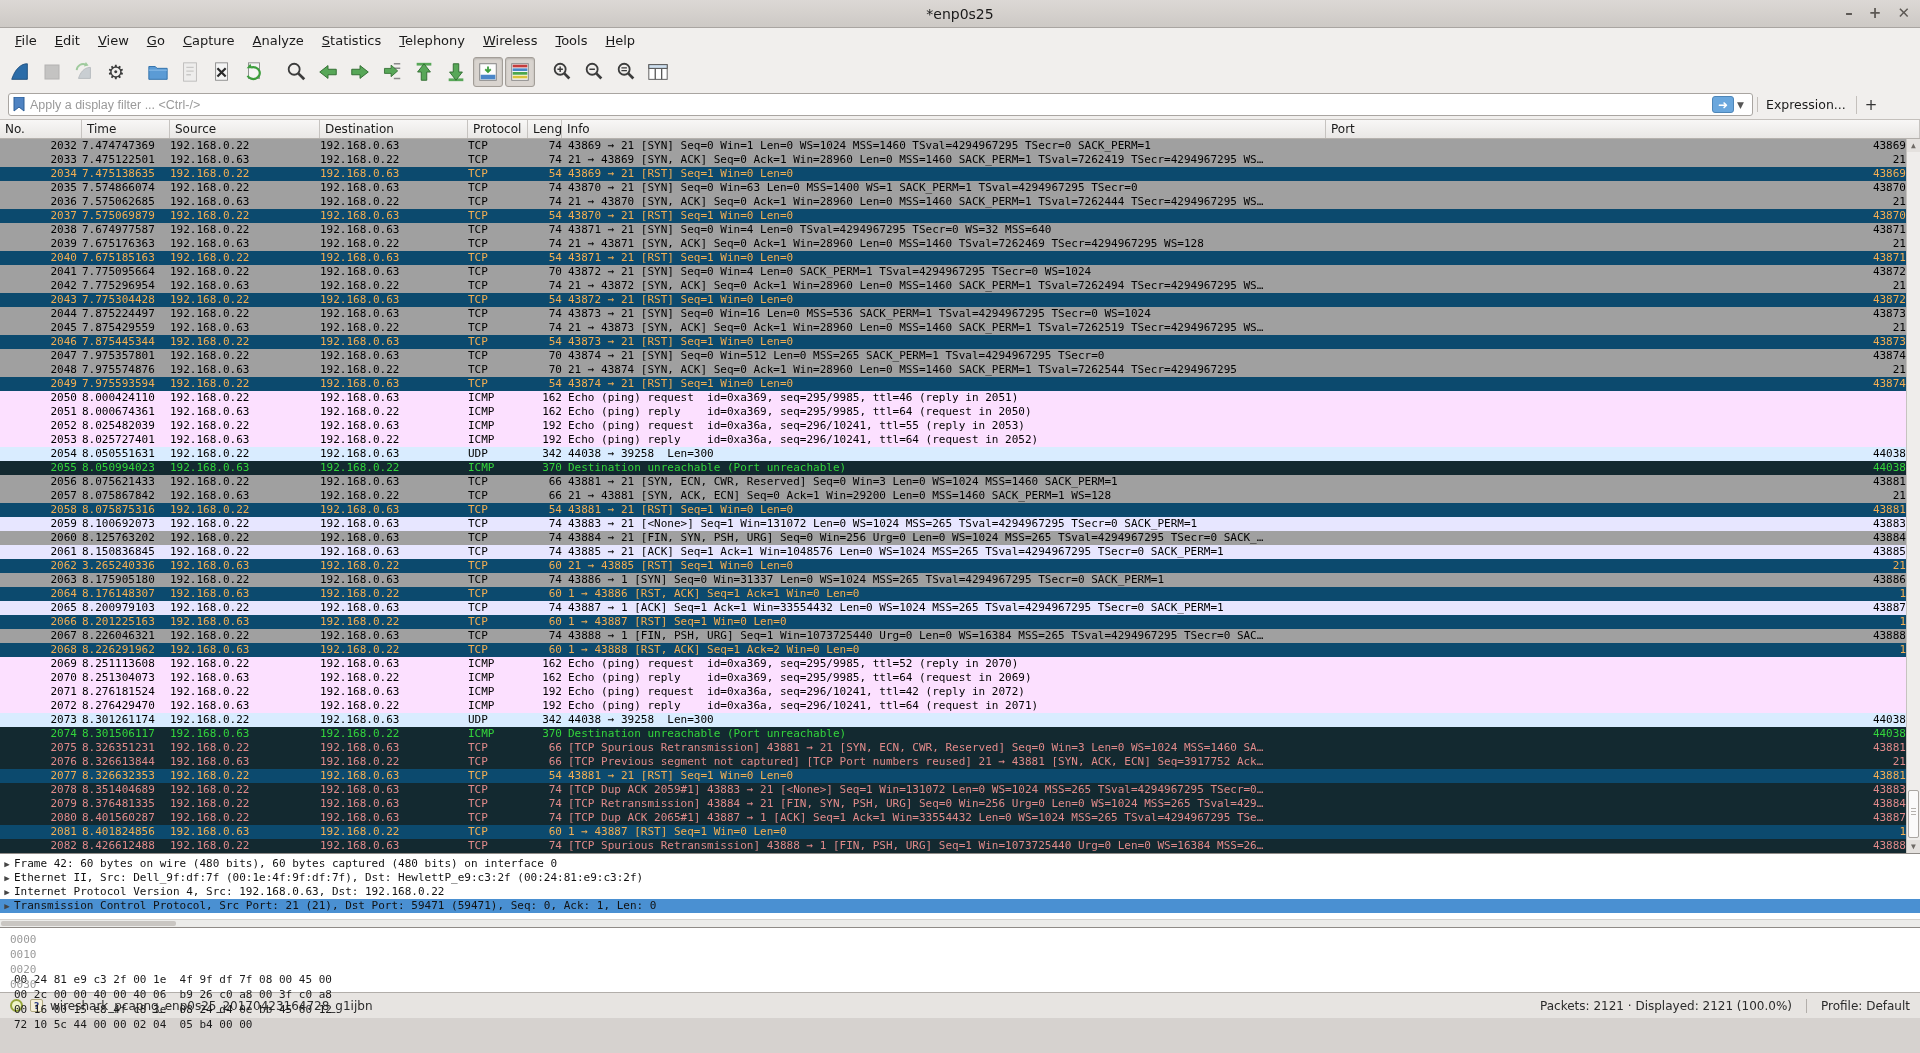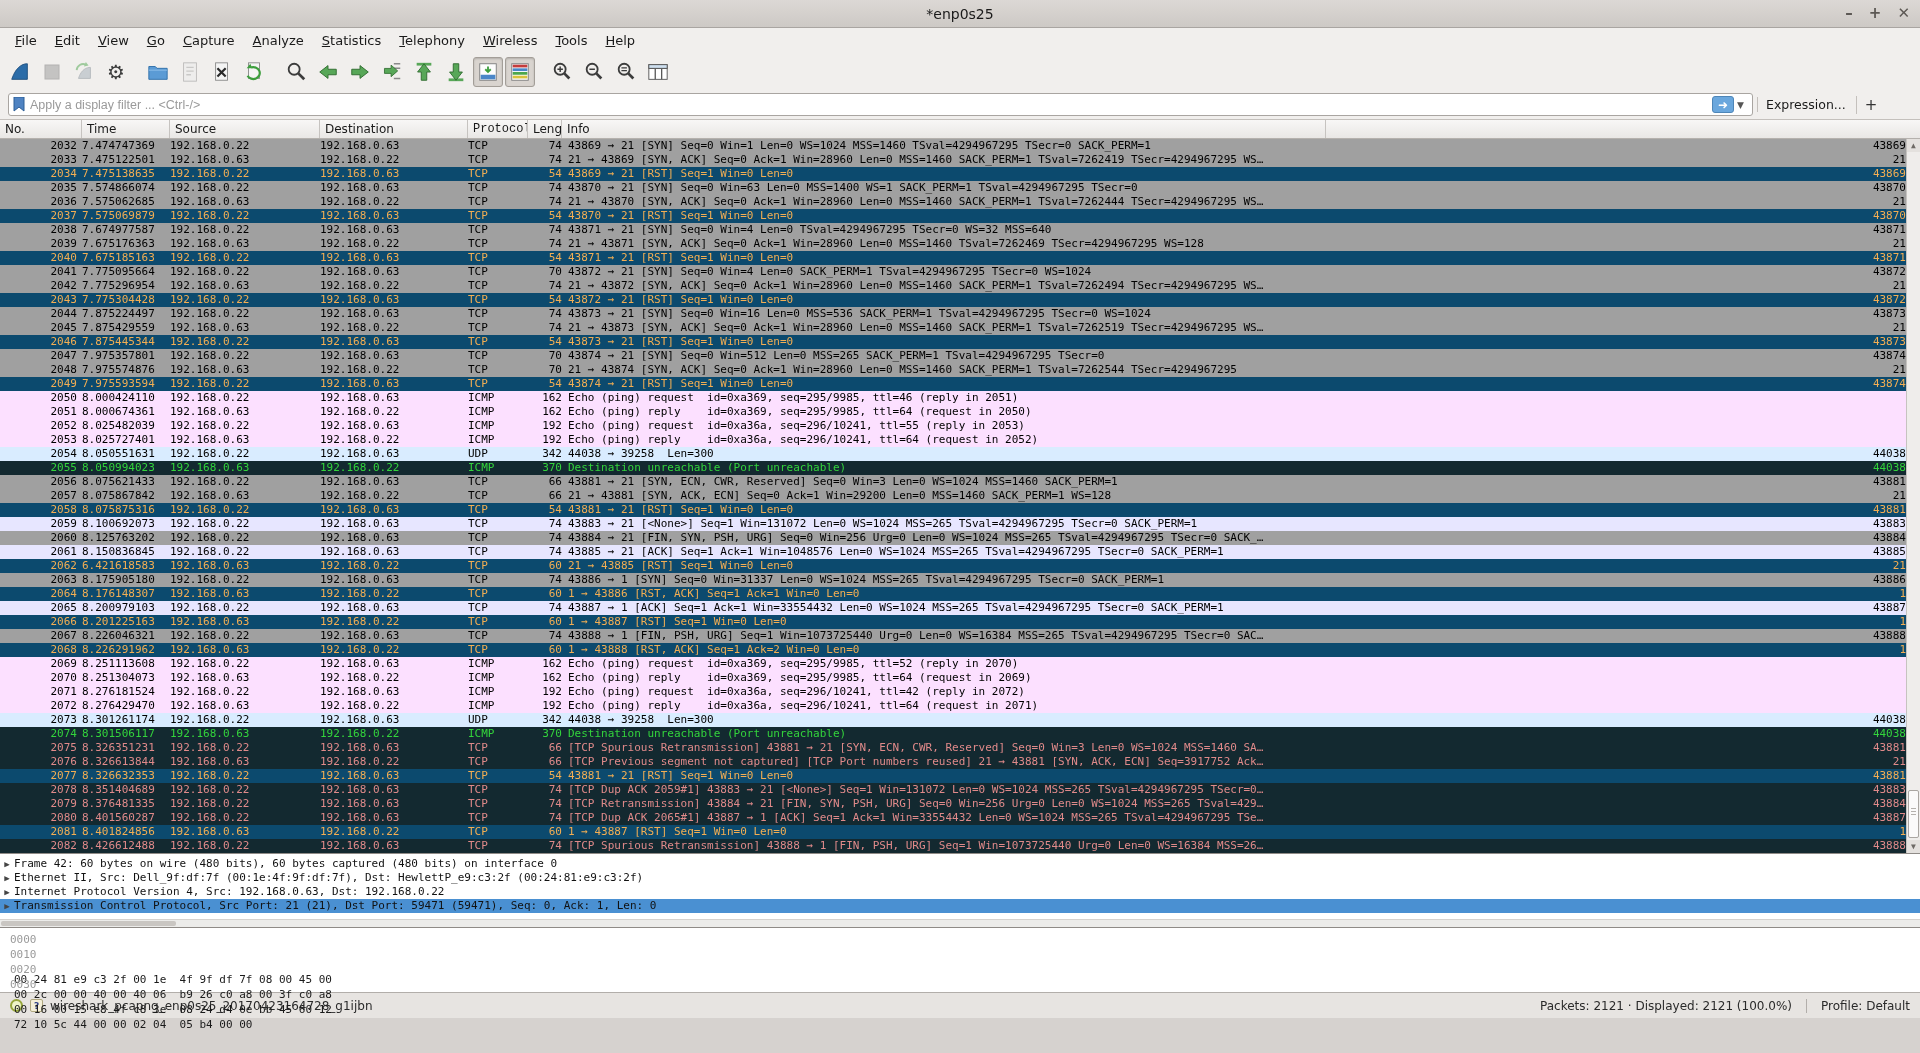--- a/index.html
+++ b/index.html
@@ -302,23 +302,24 @@
     </div>
     <span class="expression-label">Expression...</span>
     <span class="add-filter-btn">+</span>
   </div>
 
   <div class="pkt-header" id="pkt-header">
       <div class="hcell c-no" style="text-align: left; padding-right: 0px;">No.</div>
       <div class="hcell c-time" style="text-align: left; padding-right: 0px;">Time</div>
       <div class="hcell c-src" style="text-align: left; padding-right: 0px;">Source</div>
       <div class="hcell c-dst" style="text-align: left; padding-right: 0px;">Destination</div>
-      <div class="hcell c-pro" style="text-align: left; padding-right: 0px; font-family: Liberation Mono, monospace;">Protocol</div>
+      <div class="hcell c-pro" style="text-align: left; padding-right: 0px;">Protocol</div>
       <div class="hcell c-len" style="text-align: left; padding-right: 0px;">Length</div>
       <div class="hcell c-info" style="text-align: left; padding-right: 0px;">Info</div>
+      <div class="hcell c-port" style="text-align: left; padding-right: 0px;">Port</div>
     </div>
 
   <div class="pkt-rows">
     <div id="rows-container">
         <div class="prow rc-gray"><div class="c-no">2032</div><div class="c-time">7.474747369</div><div class="c-src">192.168.0.22</div><div class="c-dst">192.168.0.63</div><div class="c-pro">TCP</div><div class="c-len">74</div><div class="c-info">43869 → 21 [SYN] Seq=0 Win=1 Len=0 WS=1024 MSS=1460 TSval=4294967295 TSecr=0 SACK_PERM=1</div><div class="c-port">43869</div></div>
         <div class="prow rc-gray"><div class="c-no">2033</div><div class="c-time">7.475122501</div><div class="c-src">192.168.0.63</div><div class="c-dst">192.168.0.22</div><div class="c-pro">TCP</div><div class="c-len">74</div><div class="c-info">21 → 43869 [SYN, ACK] Seq=0 Ack=1 Win=28960 Len=0 MSS=1460 SACK_PERM=1 TSval=7262419 TSecr=4294967295 WS…</div><div class="c-port">21</div></div>
         <div class="prow rc-red"><div class="c-no">2034</div><div class="c-time">7.475138635</div><div class="c-src">192.168.0.22</div><div class="c-dst">192.168.0.63</div><div class="c-pro">TCP</div><div class="c-len">54</div><div class="c-info">43869 → 21 [RST] Seq=1 Win=0 Len=0</div><div class="c-port">43869</div></div>
         <div class="prow rc-gray"><div class="c-no">2035</div><div class="c-time">7.574866074</div><div class="c-src">192.168.0.22</div><div class="c-dst">192.168.0.63</div><div class="c-pro">TCP</div><div class="c-len">74</div><div class="c-info">43870 → 21 [SYN] Seq=0 Win=63 Len=0 MSS=1400 WS=1 SACK_PERM=1 TSval=4294967295 TSecr=0</div><div class="c-port">43870</div></div>
         <div class="prow rc-gray"><div class="c-no">2036</div><div class="c-time">7.575062685</div><div class="c-src">192.168.0.63</div><div class="c-dst">192.168.0.22</div><div class="c-pro">TCP</div><div class="c-len">74</div><div class="c-info">21 → 43870 [SYN, ACK] Seq=0 Ack=1 Win=28960 Len=0 MSS=1460 SACK_PERM=1 TSval=7262444 TSecr=4294967295 WS…</div><div class="c-port">21</div></div>
         <div class="prow rc-red"><div class="c-no">2037</div><div class="c-time">7.575069879</div><div class="c-src">192.168.0.22</div><div class="c-dst">192.168.0.63</div><div class="c-pro">TCP</div><div class="c-len">54</div><div class="c-info">43870 → 21 [RST] Seq=1 Win=0 Len=0</div><div class="c-port">43870</div></div>
@@ -339,21 +340,21 @@
         <div class="prow rc-icmp"><div class="c-no">2052</div><div class="c-time">8.025482039</div><div class="c-src">192.168.0.22</div><div class="c-dst">192.168.0.63</div><div class="c-pro">ICMP</div><div class="c-len">192</div><div class="c-info">Echo (ping) request  id=0xa36a, seq=296/10241, ttl=55 (reply in 2053)</div><div class="c-port"></div></div>
         <div class="prow rc-icmp"><div class="c-no">2053</div><div class="c-time">8.025727401</div><div class="c-src">192.168.0.63</div><div class="c-dst">192.168.0.22</div><div class="c-pro">ICMP</div><div class="c-len">192</div><div class="c-info">Echo (ping) reply    id=0xa36a, seq=296/10241, ttl=64 (request in 2052)</div><div class="c-port"></div></div>
         <div class="prow rc-udp"><div class="c-no">2054</div><div class="c-time">8.050551631</div><div class="c-src">192.168.0.22</div><div class="c-dst">192.168.0.63</div><div class="c-pro">UDP</div><div class="c-len">342</div><div class="c-info">44038 → 39258  Len=300</div><div class="c-port">44038</div></div>
         <div class="prow rc-icmperr"><div class="c-no">2055</div><div class="c-time">8.050994023</div><div class="c-src">192.168.0.63</div><div class="c-dst">192.168.0.22</div><div class="c-pro">ICMP</div><div class="c-len">370</div><div class="c-info">Destination unreachable (Port unreachable)</div><div class="c-port">44038</div></div>
         <div class="prow rc-gray"><div class="c-no">2056</div><div class="c-time">8.075621433</div><div class="c-src">192.168.0.22</div><div class="c-dst">192.168.0.63</div><div class="c-pro">TCP</div><div class="c-len">66</div><div class="c-info">43881 → 21 [SYN, ECN, CWR, Reserved] Seq=0 Win=3 Len=0 WS=1024 MSS=1460 SACK_PERM=1</div><div class="c-port">43881</div></div>
         <div class="prow rc-gray"><div class="c-no">2057</div><div class="c-time">8.075867842</div><div class="c-src">192.168.0.63</div><div class="c-dst">192.168.0.22</div><div class="c-pro">TCP</div><div class="c-len">66</div><div class="c-info">21 → 43881 [SYN, ACK, ECN] Seq=0 Ack=1 Win=29200 Len=0 MSS=1460 SACK_PERM=1 WS=128</div><div class="c-port">21</div></div>
         <div class="prow rc-red"><div class="c-no">2058</div><div class="c-time">8.075875316</div><div class="c-src">192.168.0.22</div><div class="c-dst">192.168.0.63</div><div class="c-pro">TCP</div><div class="c-len">54</div><div class="c-info">43881 → 21 [RST] Seq=1 Win=0 Len=0</div><div class="c-port">43881</div></div>
         <div class="prow rc-tcp"><div class="c-no">2059</div><div class="c-time">8.100692073</div><div class="c-src">192.168.0.22</div><div class="c-dst">192.168.0.63</div><div class="c-pro">TCP</div><div class="c-len">74</div><div class="c-info">43883 → 21 [&lt;None&gt;] Seq=1 Win=131072 Len=0 WS=1024 MSS=265 TSval=4294967295 TSecr=0 SACK_PERM=1</div><div class="c-port">43883</div></div>
         <div class="prow rc-gray"><div class="c-no">2060</div><div class="c-time">8.125763202</div><div class="c-src">192.168.0.22</div><div class="c-dst">192.168.0.63</div><div class="c-pro">TCP</div><div class="c-len">74</div><div class="c-info">43884 → 21 [FIN, SYN, PSH, URG] Seq=0 Win=256 Urg=0 Len=0 WS=1024 MSS=265 TSval=4294967295 TSecr=0 SACK_…</div><div class="c-port">43884</div></div>
         <div class="prow rc-tcp"><div class="c-no">2061</div><div class="c-time">8.150836845</div><div class="c-src">192.168.0.22</div><div class="c-dst">192.168.0.63</div><div class="c-pro">TCP</div><div class="c-len">74</div><div class="c-info">43885 → 21 [ACK] Seq=1 Ack=1 Win=1048576 Len=0 WS=1024 MSS=265 TSval=4294967295 TSecr=0 SACK_PERM=1</div><div class="c-port">43885</div></div>
-        <div class="prow rc-red"><div class="c-no">2062</div><div class="c-time">6.421618583</div><div class="c-src">192.168.0.63</div><div class="c-dst">192.168.0.22</div><div class="c-pro">TCP</div><div class="c-len">60</div><div class="c-info">21 → 43885 [RST] Seq=1 Win=0 Len=0</div><div class="c-port">21</div></div>
+        <div class="prow rc-red"><div class="c-no">2062</div><div class="c-time">3.265240336</div><div class="c-src">192.168.0.63</div><div class="c-dst">192.168.0.22</div><div class="c-pro">TCP</div><div class="c-len">60</div><div class="c-info">21 → 43885 [RST] Seq=1 Win=0 Len=0</div><div class="c-port">21</div></div>
         <div class="prow rc-gray"><div class="c-no">2063</div><div class="c-time">8.175905180</div><div class="c-src">192.168.0.22</div><div class="c-dst">192.168.0.63</div><div class="c-pro">TCP</div><div class="c-len">74</div><div class="c-info">43886 → 1 [SYN] Seq=0 Win=31337 Len=0 WS=1024 MSS=265 TSval=4294967295 TSecr=0 SACK_PERM=1</div><div class="c-port">43886</div></div>
         <div class="prow rc-red"><div class="c-no">2064</div><div class="c-time">8.176148307</div><div class="c-src">192.168.0.63</div><div class="c-dst">192.168.0.22</div><div class="c-pro">TCP</div><div class="c-len">60</div><div class="c-info">1 → 43886 [RST, ACK] Seq=1 Ack=1 Win=0 Len=0</div><div class="c-port">1</div></div>
         <div class="prow rc-tcp"><div class="c-no">2065</div><div class="c-time">8.200979103</div><div class="c-src">192.168.0.22</div><div class="c-dst">192.168.0.63</div><div class="c-pro">TCP</div><div class="c-len">74</div><div class="c-info">43887 → 1 [ACK] Seq=1 Ack=1 Win=33554432 Len=0 WS=1024 MSS=265 TSval=4294967295 TSecr=0 SACK_PERM=1</div><div class="c-port">43887</div></div>
         <div class="prow rc-red"><div class="c-no">2066</div><div class="c-time">8.201225163</div><div class="c-src">192.168.0.63</div><div class="c-dst">192.168.0.22</div><div class="c-pro">TCP</div><div class="c-len">60</div><div class="c-info">1 → 43887 [RST] Seq=1 Win=0 Len=0</div><div class="c-port">1</div></div>
         <div class="prow rc-gray"><div class="c-no">2067</div><div class="c-time">8.226046321</div><div class="c-src">192.168.0.22</div><div class="c-dst">192.168.0.63</div><div class="c-pro">TCP</div><div class="c-len">74</div><div class="c-info">43888 → 1 [FIN, PSH, URG] Seq=1 Win=1073725440 Urg=0 Len=0 WS=16384 MSS=265 TSval=4294967295 TSecr=0 SAC…</div><div class="c-port">43888</div></div>
         <div class="prow rc-red"><div class="c-no">2068</div><div class="c-time">8.226291962</div><div class="c-src">192.168.0.63</div><div class="c-dst">192.168.0.22</div><div class="c-pro">TCP</div><div class="c-len">60</div><div class="c-info">1 → 43888 [RST, ACK] Seq=1 Ack=2 Win=0 Len=0</div><div class="c-port">1</div></div>
         <div class="prow rc-icmp"><div class="c-no">2069</div><div class="c-time">8.251113608</div><div class="c-src">192.168.0.22</div><div class="c-dst">192.168.0.63</div><div class="c-pro">ICMP</div><div class="c-len">162</div><div class="c-info">Echo (ping) request  id=0xa369, seq=295/9985, ttl=52 (reply in 2070)</div><div class="c-port"></div></div>
         <div class="prow rc-icmp"><div class="c-no">2070</div><div class="c-time">8.251304073</div><div class="c-src">192.168.0.63</div><div class="c-dst">192.168.0.22</div><div class="c-pro">ICMP</div><div class="c-len">162</div><div class="c-info">Echo (ping) reply    id=0xa369, seq=295/9985, ttl=64 (request in 2069)</div><div class="c-port"></div></div>
         <div class="prow rc-icmp"><div class="c-no">2071</div><div class="c-time">8.276181524</div><div class="c-src">192.168.0.22</div><div class="c-dst">192.168.0.63</div><div class="c-pro">ICMP</div><div class="c-len">192</div><div class="c-info">Echo (ping) request  id=0xa36a, seq=296/10241, ttl=42 (reply in 2072)</div><div class="c-port"></div></div>
         <div class="prow rc-icmp"><div class="c-no">2072</div><div class="c-time">8.276429470</div><div class="c-src">192.168.0.63</div><div class="c-dst">192.168.0.22</div><div class="c-pro">ICMP</div><div class="c-len">192</div><div class="c-info">Echo (ping) reply    id=0xa36a, seq=296/10241, ttl=64 (request in 2071)</div><div class="c-port"></div></div>

